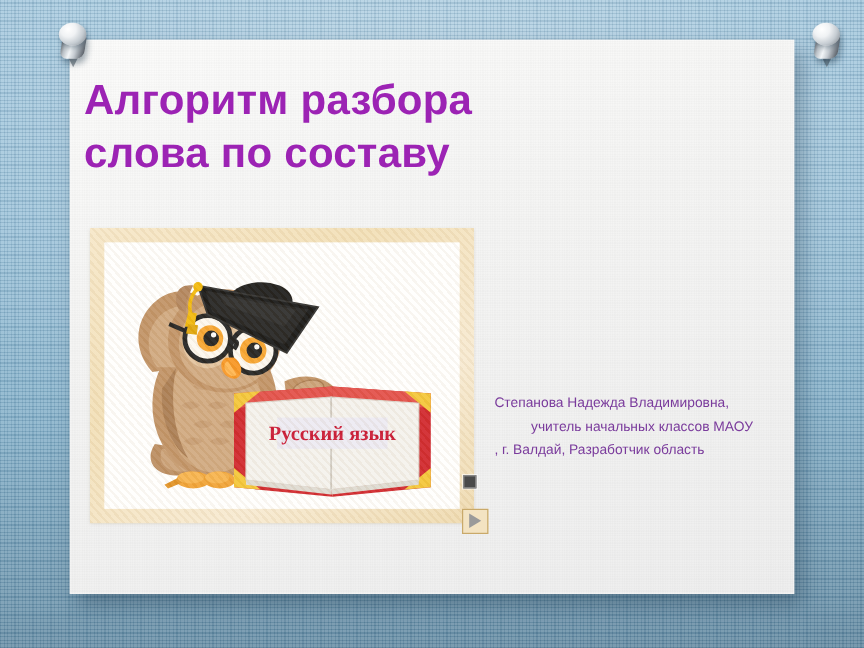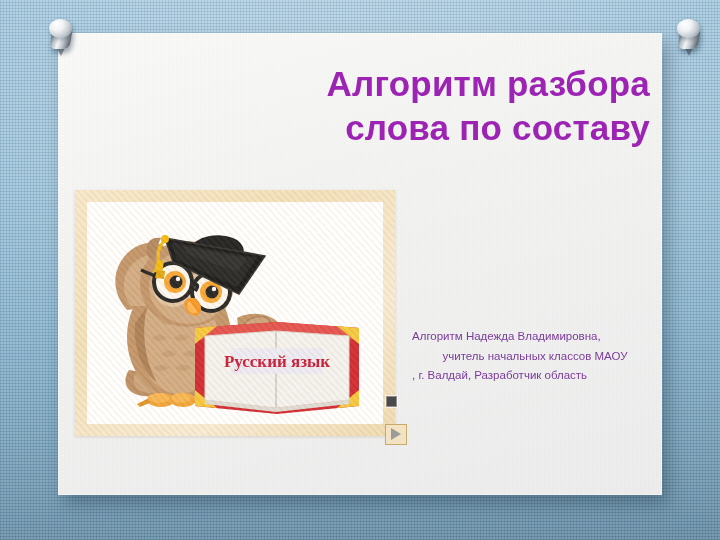--- a/index.html
+++ b/index.html
@@ -93,21 +93,21 @@
   }
   #pin-left  { left: 44px; top: 16px; }
   #pin-right { left: 672px; top: 16px; }
 
   
   .title {
     position: absolute;
     left: 70px;
     top: 62px;
     width: 580px;
-    text-align: right;
+    text-align: left;
     color: #9c23b4;
     font-family: "Liberation Sans", sans-serif;
     font-weight: bold;
     font-size: 35px;
     line-height: 44px;
     letter-spacing: 0.2px;
     white-space: pre-line;
     z-index: 12;
   }
 
@@ -319,18 +319,18 @@
         <rect x="144" y="146" width="92" height="26" fill="#eceaf4"></rect>
         <text x="190" y="165" text-anchor="middle" font-family="'Liberation Serif', serif" font-size="17" font-weight="bold" fill="#c8102e">Русский язык</text>
       </svg>
     </div>
   </div>
 
   <div class="bullet-square"></div>
   <div class="bullet-play"></div>
 
   <div class="author-block">
-    <div class="author-line">Алгоритм Надежда Владимировна,</div>
+    <div class="author-line">Степанова Надежда Владимировна,</div>
     <div class="author-line wrap">учитель начальных классов МАОУ</div>
     <div class="author-line">, г. Валдай, Разработчик область</div>
   </div>
 
 </div>
 
 </body></html>

